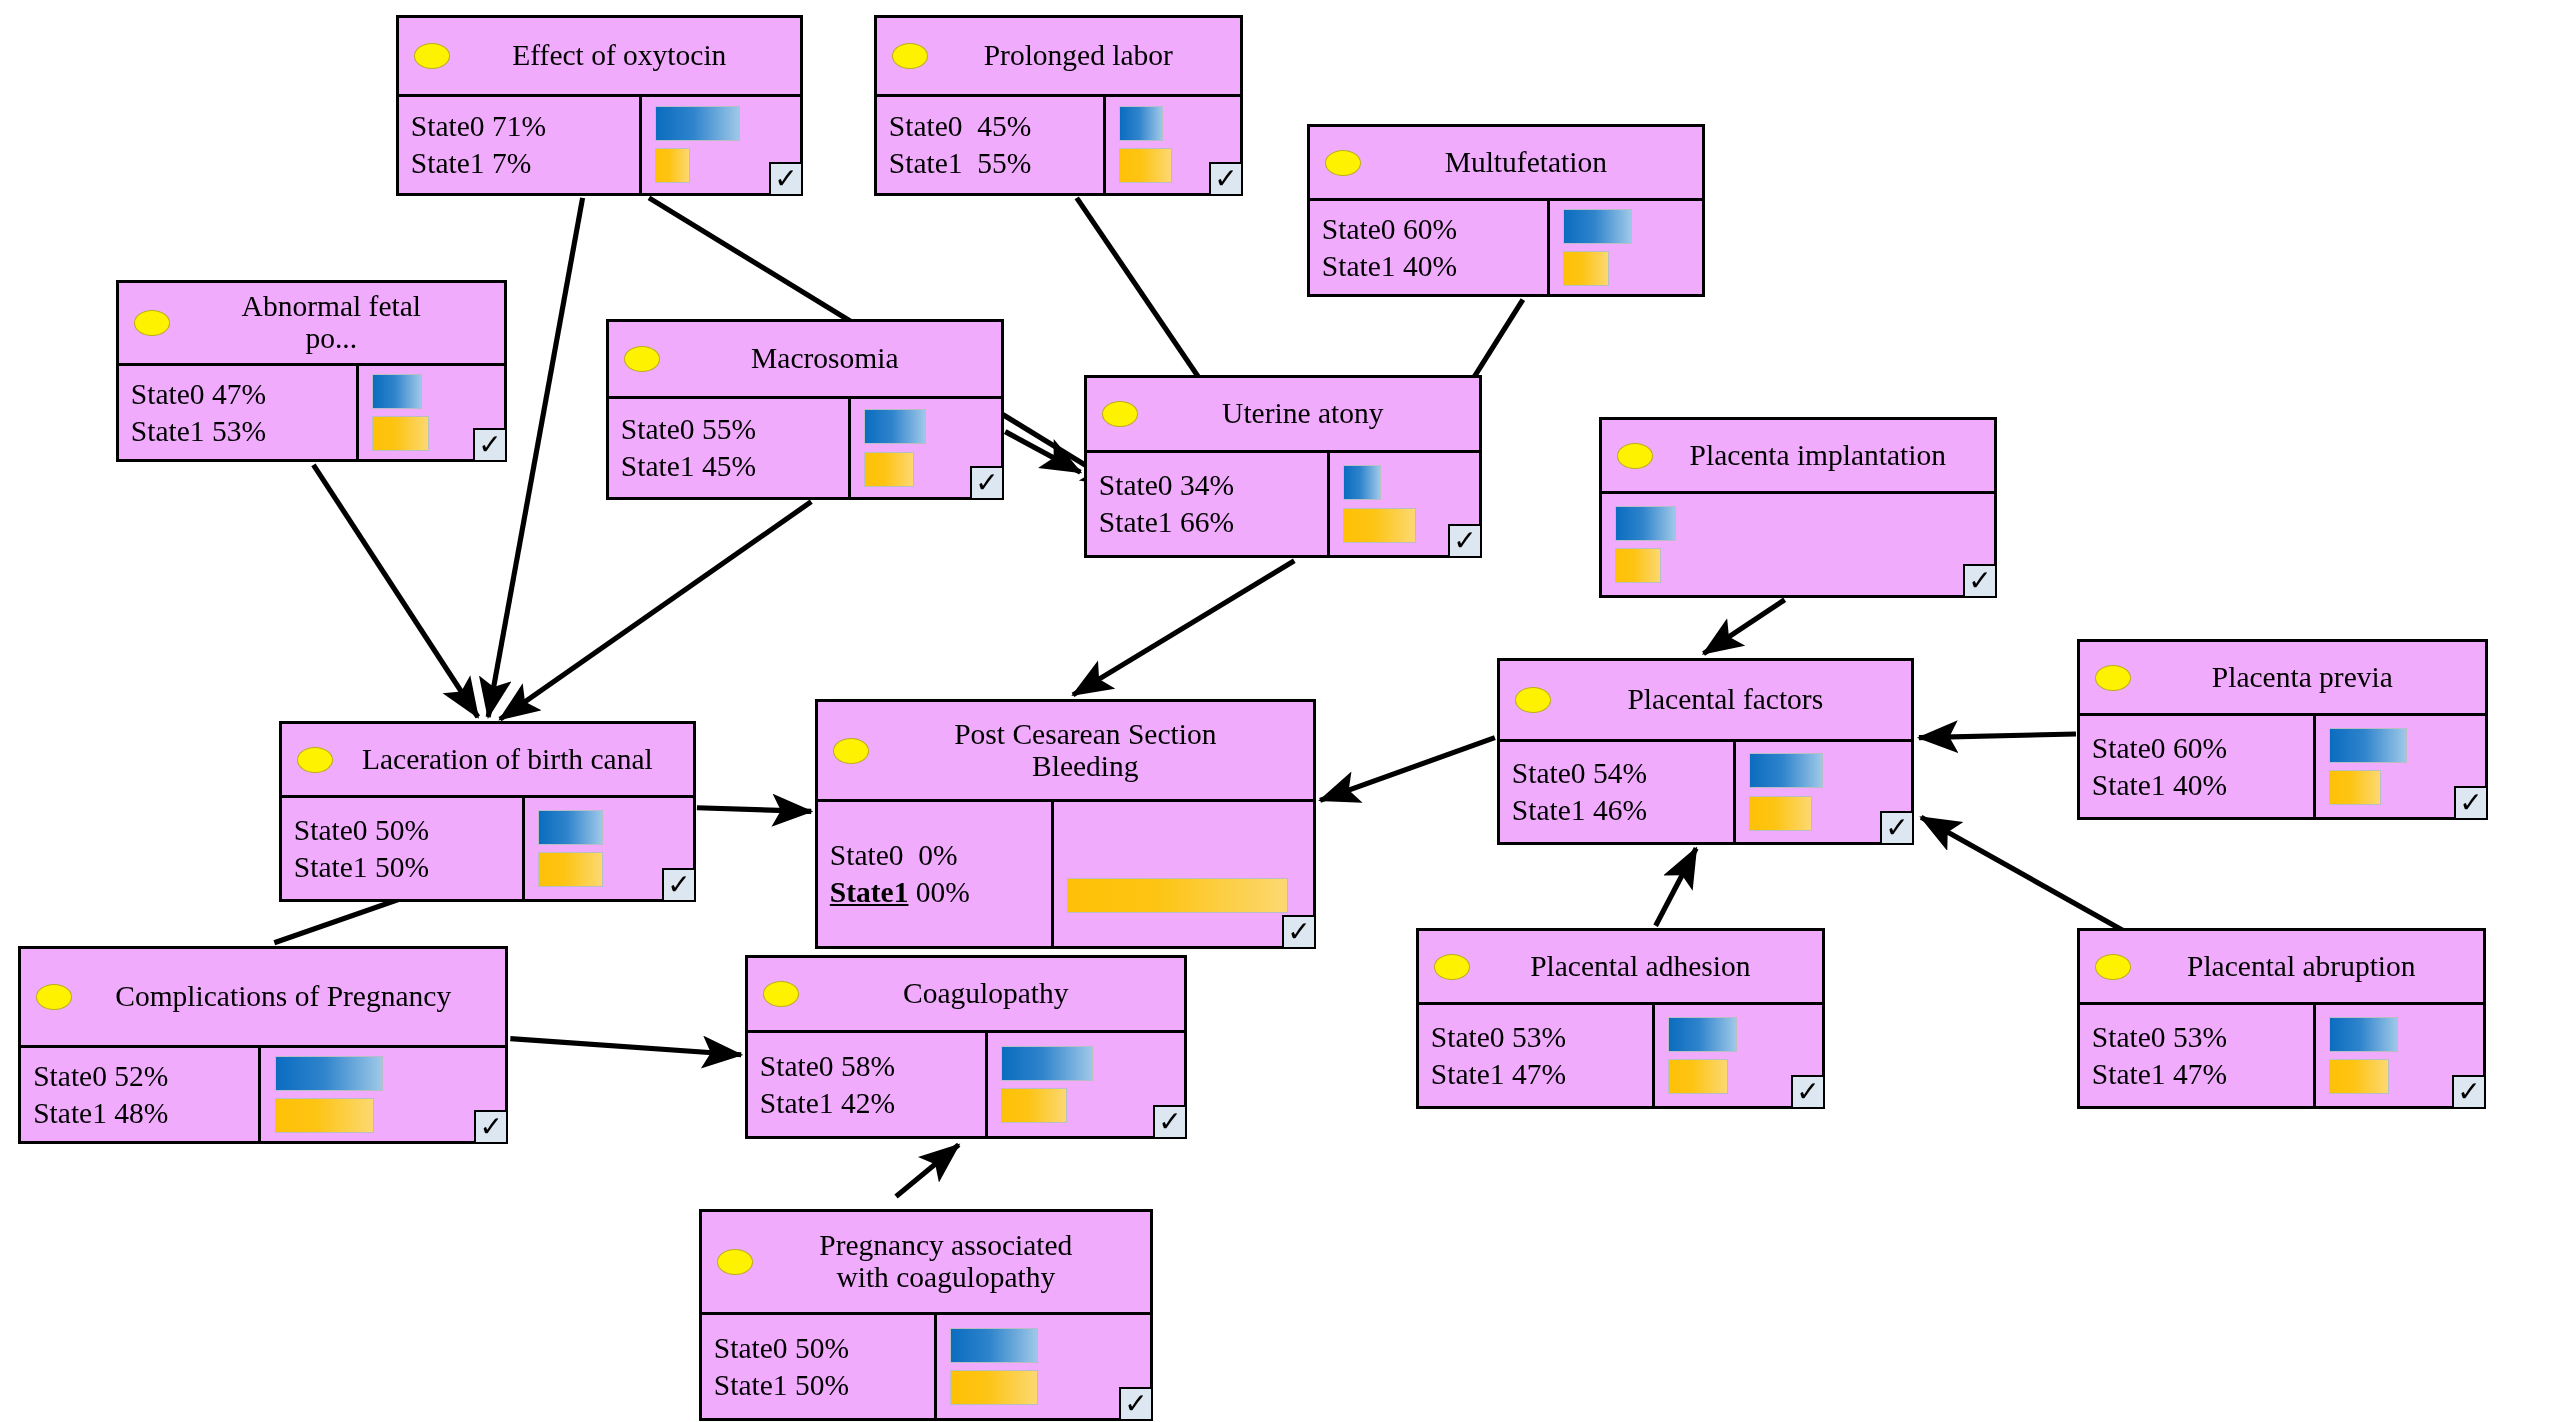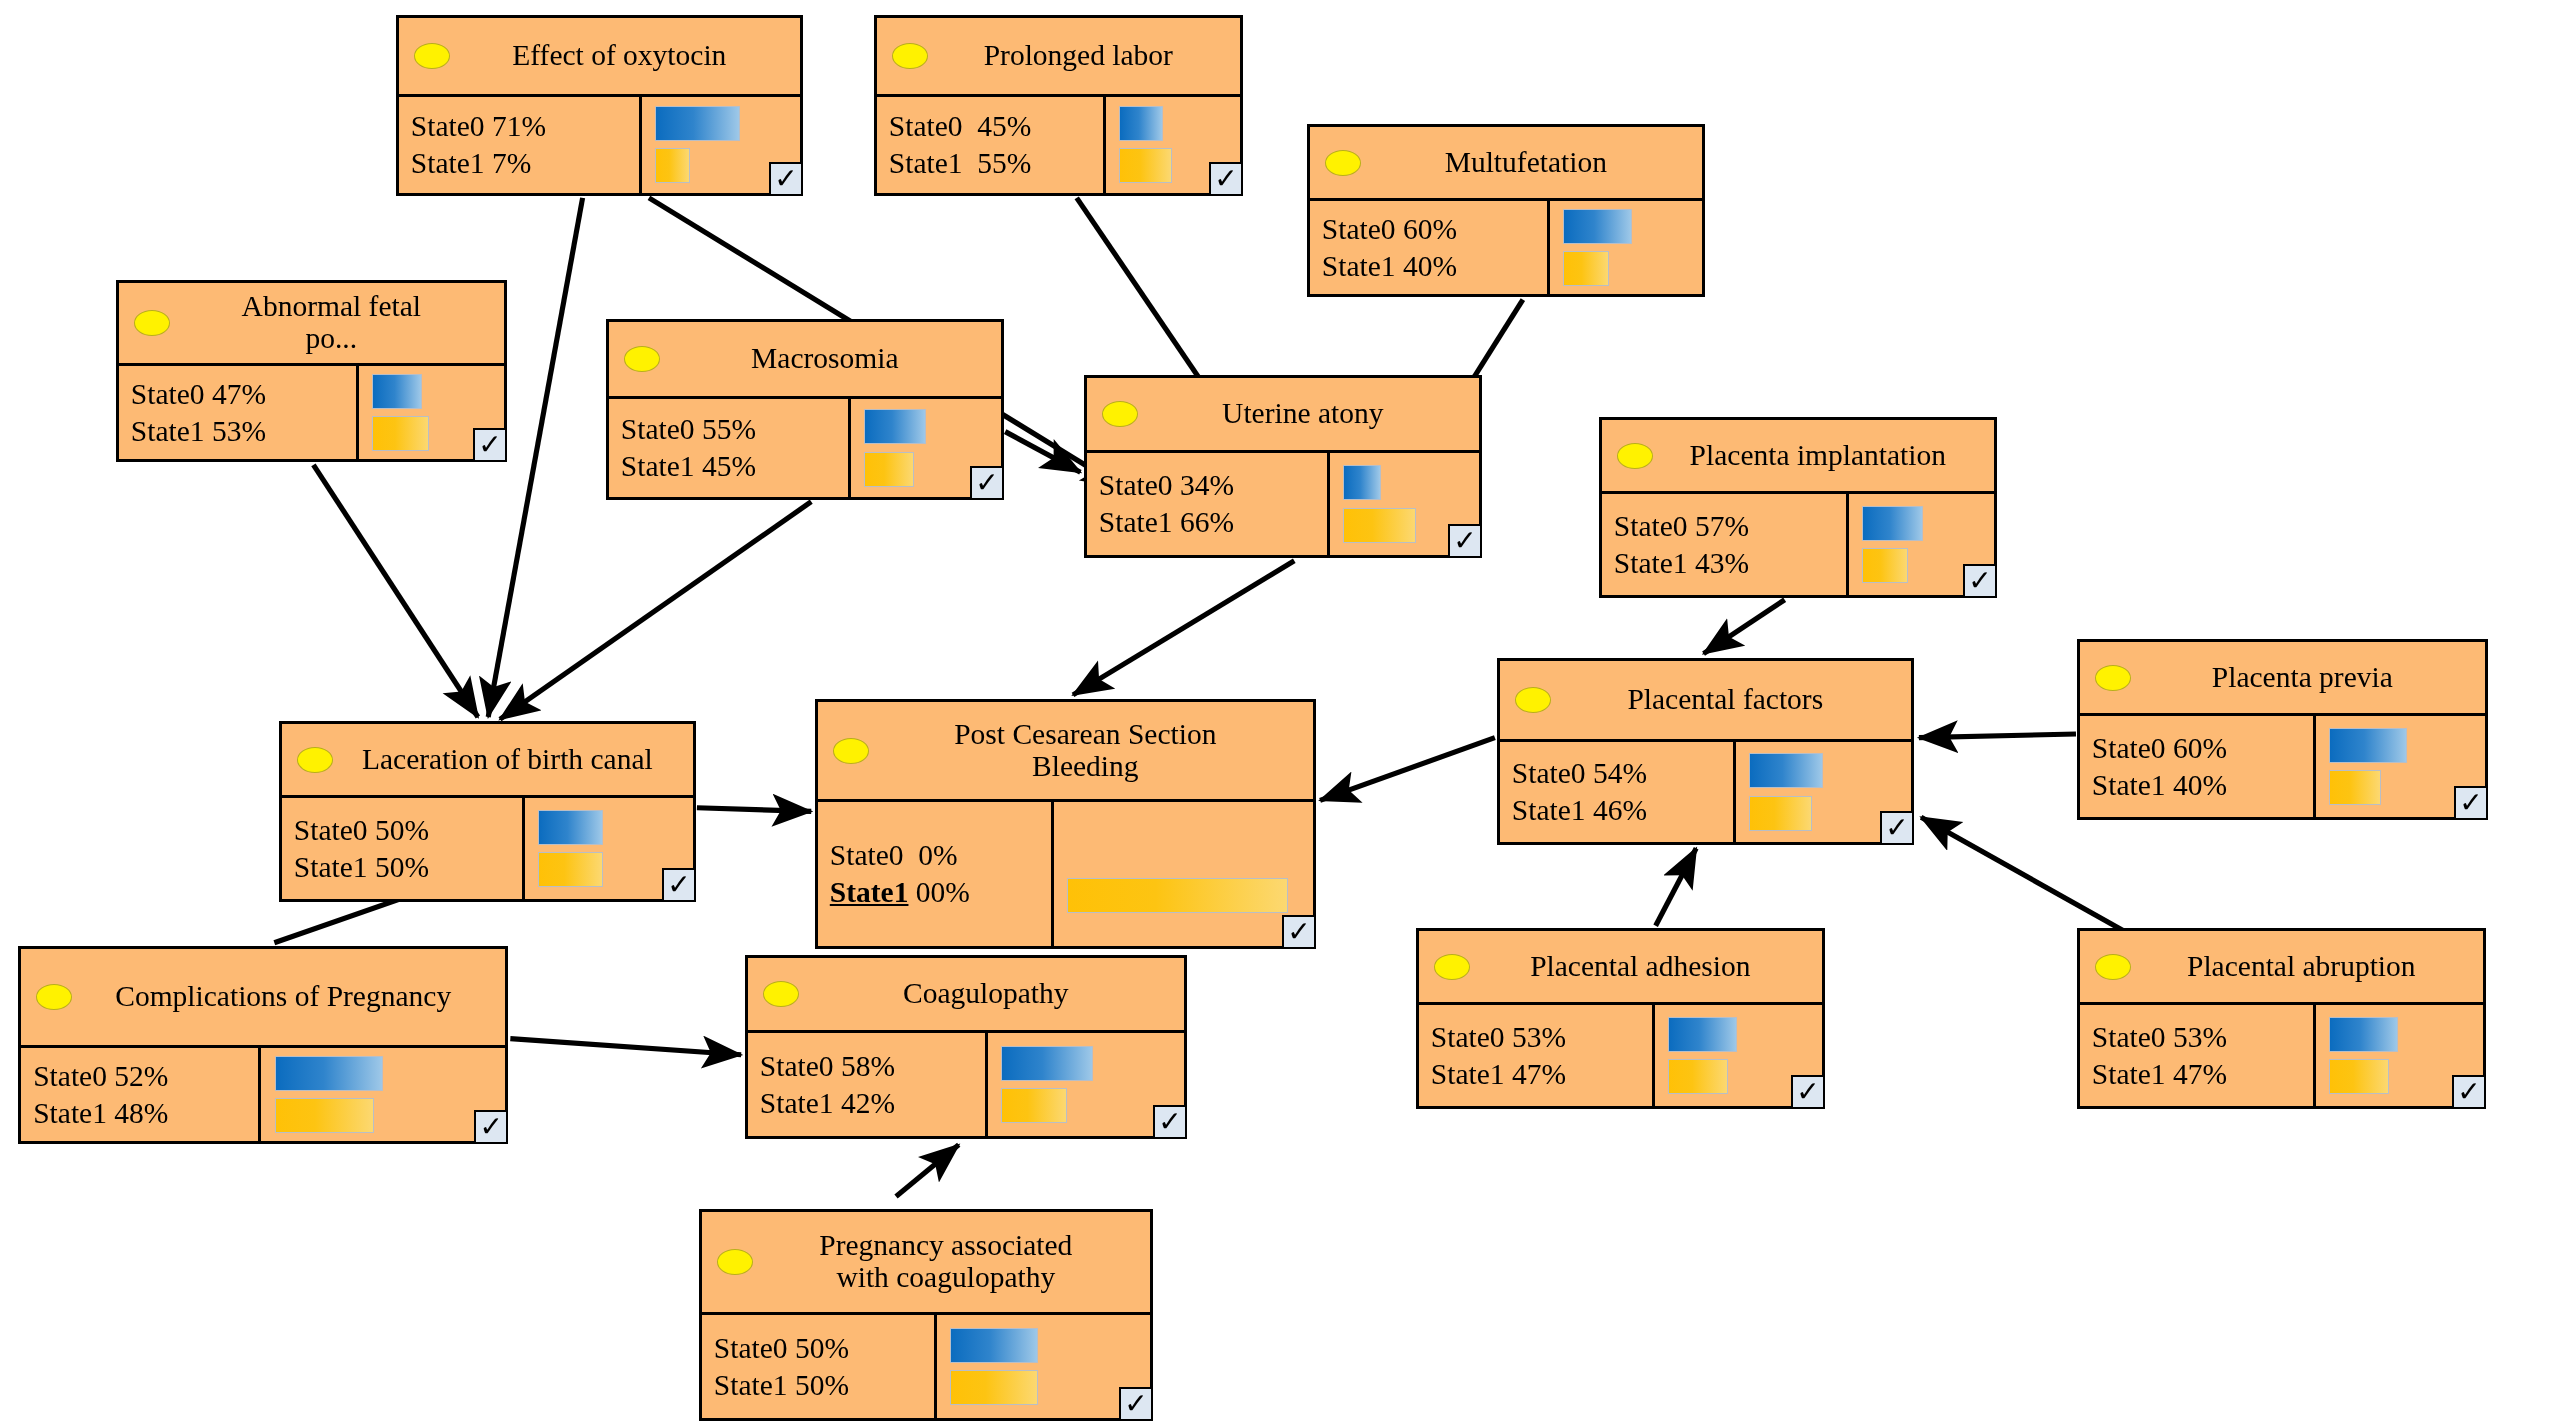--- a/index.html
+++ b/index.html
@@ -1,20 +1,20 @@
 <!DOCTYPE html>
 <html style="font-size:11.8px"><head>
 <meta charset="utf-8">
 <style>
   html,body{margin:0;padding:0;background:#ffffff;}
   #stage{position:relative;width:2576px;height:1423px;background:#ffffff;
          font-family:"Liberation Serif","DejaVu Serif",serif;overflow:hidden;}
   #edges{position:absolute;left:0;top:0;width:2576px;height:1423px;z-index:1;pointer-events:none;}
   .node{position:absolute;z-index:3;box-sizing:border-box;border:3.7px solid #000;
-        background:#fdba74;display:flex;flex-direction:column;}
+        background:#f0abfc;display:flex;flex-direction:column;}
   .nhead{position:relative;box-sizing:border-box;border-bottom:3.7px solid #000;
          display:flex;align-items:center;justify-content:center;flex:0 0 auto;}
   .ndot{position:absolute;left:14.7px;top:50%;transform:translateY(-50%);
         width:34px;height:24px;border-radius:50%;background:#fff200;border:0.7px solid #b9ae1c;}
   .ntitle{text-align:center;line-height:1.08;padding:0 7.4px 0 47px;color:#000;
           font-size:29.5px;white-space:pre-line;}
   .nbody{flex:1 1 auto;display:flex;position:relative;}
   .nstates{box-sizing:border-box;border-right:3.7px solid #000;display:flex;
            flex-direction:column;justify-content:center;padding-left:11.8px;gap:4.4px;}
   .srow{font-size:29.5px;color:#000;white-space:pre;line-height:1.1;}
@@ -162,24 +162,20 @@
           </div>
           <div class="chk">✓</div>
         </div>
       </div>
       <div class="node" style="left: 1599px; top: 417px; width: 398px; height: 181px;">
         <div class="nhead" style="height: 74px;">
           <span class="ndot"></span>
           <div class="ntitle">Placenta implantation</div>
         </div>
         <div class="nbody">
-          <div class="nstates" style="width: 247px;">
-            <div class="srow">State0 57%</div>
-            <div class="srow">State1 43%</div>
-          </div>
           <div class="nbars">
             <div class="bar blue" style="width: 61px;"></div>
             <div class="bar orange" style="width: 46px;"></div>
           </div>
           <div class="chk">✓</div>
         </div>
       </div>
       <div class="node" style="left: 815px; top: 699px; width: 501px; height: 250px;">
         <div class="nhead" style="height: 100px;">
           <span class="ndot"></span>

